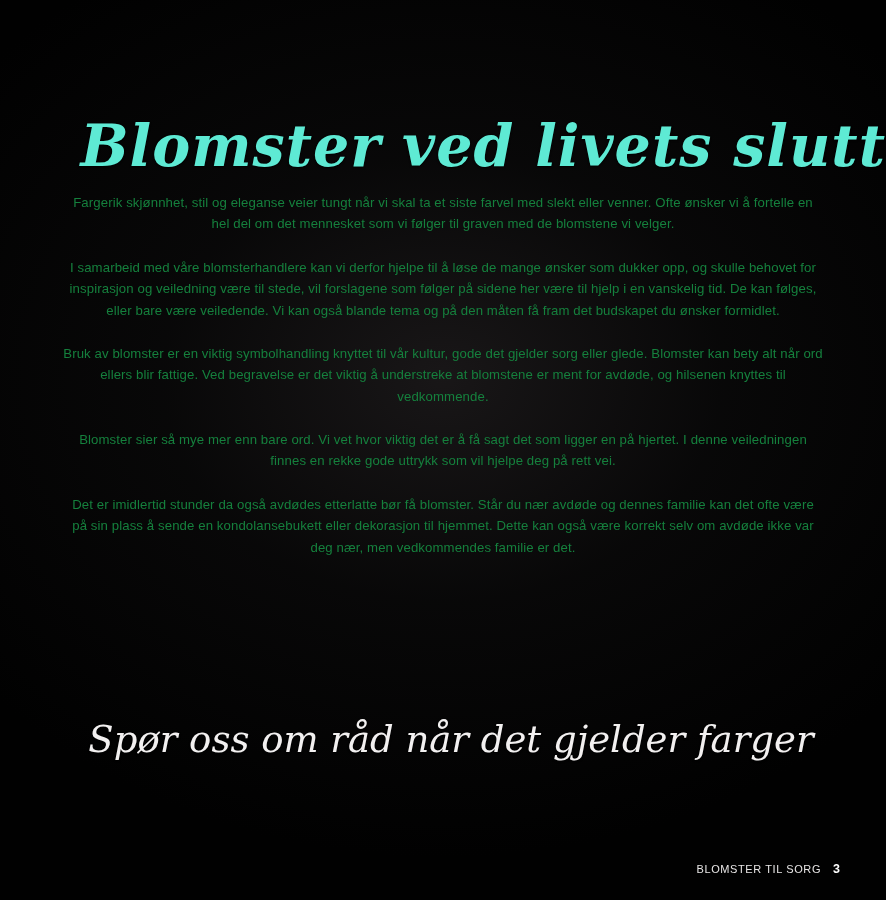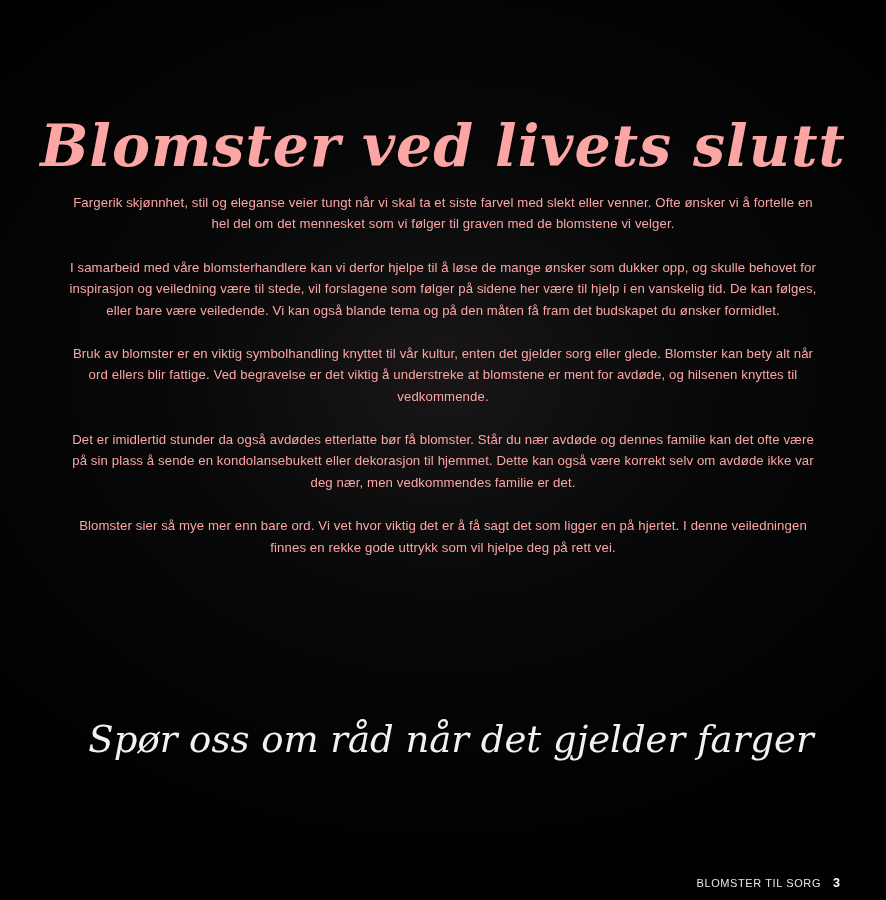--- a/index.html
+++ b/index.html
@@ -34,41 +34,41 @@
     z-index: 2;
     width: 886px;
     height: 900px;
   }
 
   .headline {
     position: absolute;
     top: 78px;
     left: 0;
     width: 886px;
-    text-align: center;
+    text-align: right;
     font-family: "DejaVu Serif", serif;
     font-style: italic;
     font-size: 57px;
     line-height: 1.05;
     letter-spacing: 1px;
-    color: #fca5a5;
+    color: #5eead4;
     text-shadow: 0 1px 2px rgba(0,0,0,0.9);
   }
 
   .body-block {
     position: absolute;
     left: 63px;
     width: 760px;
     top: 192px;
     text-align: center;
   }
   .para {
     font-size: 13.2px;
     line-height: 1.62;
-    color: #fca5a5;
+    color: #15803d;
     margin: 0 0 22px 0;
     letter-spacing: 0.1px;
   }
   .para:last-child { margin-bottom: 0; }
 
   .pullquote {
     position: absolute;
     left: 8px;
     top: 716px;
     width: 886px;
@@ -77,21 +77,21 @@
     font-style: italic;
     font-size: 37px;
     line-height: 1.28;
     color: #f2f0f0;
     text-shadow: 0 1px 2px rgba(0,0,0,0.9);
   }
 
   .footer {
     position: absolute;
     right: 46px;
-    bottom: 10px;
+    bottom: 24px;
     display: flex;
     align-items: baseline;
     gap: 12px;
   }
   .footer-label {
     font-size: 11px;
     letter-spacing: 0.6px;
     color: #e8e6e6;
   }
   .footer-page {
@@ -104,23 +104,23 @@
 <body>
 
 <div class="page">
   <div class="content">
 
     <h1 class="headline">Blomster ved livets slutt</h1>
 
     <div class="body-block">
       <p class="para">Fargerik skjønnhet, stil og eleganse veier tungt når vi skal ta et siste farvel med slekt eller venner. Ofte ønsker vi å fortelle en hel del om det mennesket som vi følger til graven med de blomstene vi velger.</p>
       <p class="para">I samarbeid med våre blomsterhandlere kan vi derfor hjelpe til å løse de mange ønsker som dukker opp, og skulle behovet for inspirasjon og veiledning være til stede, vil forslagene som følger på sidene her være til hjelp i en vanskelig tid. De kan følges, eller bare være veiledende. Vi kan også blande tema og på den måten få fram det budskapet du ønsker formidlet.</p>
-      <p class="para">Bruk av blomster er en viktig symbolhandling knyttet til vår kultur, enten det gjelder sorg eller glede. Blomster kan bety alt når ord ellers blir fattige. Ved begravelse er det viktig å understreke at blomstene er ment for avdøde, og hilsenen knyttes til vedkommende.</p>
+      <p class="para">Bruk av blomster er en viktig symbolhandling knyttet til vår kultur, gode det gjelder sorg eller glede. Blomster kan bety alt når ord ellers blir fattige. Ved begravelse er det viktig å understreke at blomstene er ment for avdøde, og hilsenen knyttes til vedkommende.</p>
+      <p class="para">Blomster sier så mye mer enn bare ord. Vi vet hvor viktig det er å få sagt det som ligger en på hjertet. I denne veiledningen finnes en rekke gode uttrykk som vil hjelpe deg på rett vei.</p>
       <p class="para">Det er imidlertid stunder da også avdødes etterlatte bør få blomster. Står du nær avdøde og dennes familie kan det ofte være på sin plass å sende en kondolansebukett eller dekorasjon til hjemmet. Dette kan også være korrekt selv om avdøde ikke var deg nær, men vedkommendes familie er det.</p>
-      <p class="para">Blomster sier så mye mer enn bare ord. Vi vet hvor viktig det er å få sagt det som ligger en på hjertet. I denne veiledningen finnes en rekke gode uttrykk som vil hjelpe deg på rett vei.</p>
     </div>
 
     <div class="pullquote">
       <div>Spør oss om råd når det gjelder farger</div>
     </div>
 
     <div class="footer">
       <span class="footer-label">BLOMSTER TIL SORG</span>
       <span class="footer-page">3</span>
     </div>

